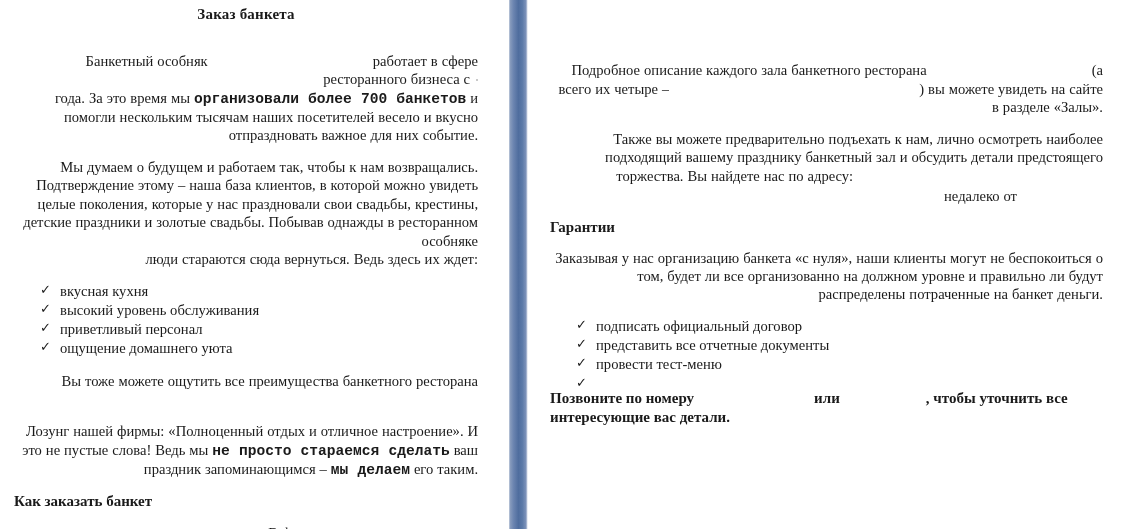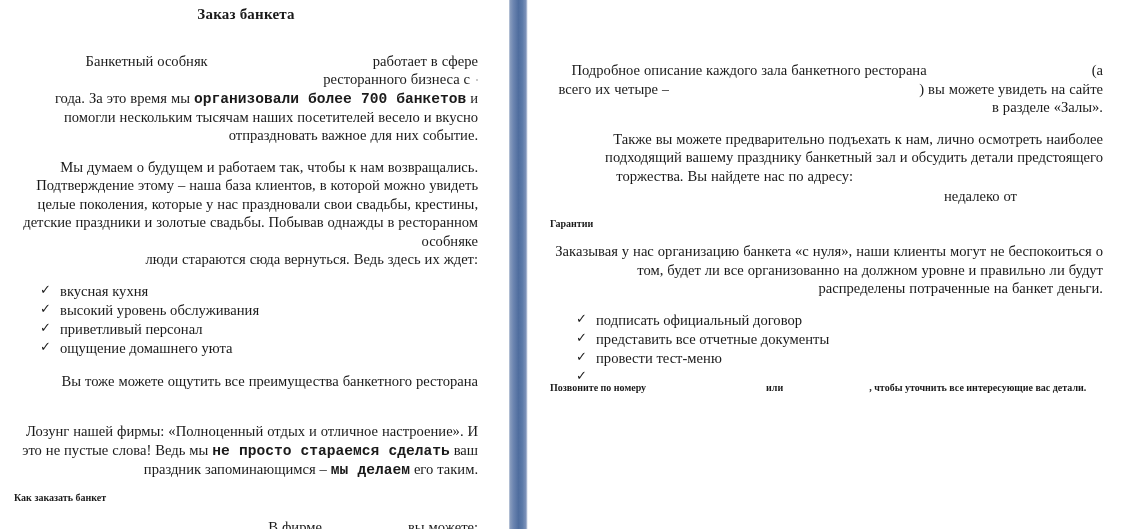--- a/index.html
+++ b/index.html
@@ -61,21 +61,21 @@
     margin-bottom: 28px;
   }
   .para {
     font-size: 14.6px;
     line-height: 1.265;
     text-align: right;
     margin-bottom: 13px;
     word-spacing: 0.3px;
   }
   .sub {
-    font-size: 10px;
+    font-size: 15px;
     font-weight: bold;
     line-height: 1.265;
     margin-bottom: 12px;
   }
   b, strong { font-weight: bold; font-family: Liberation Mono, monospace; }
 
   ul.check, ul.square {
     list-style: none;
     padding: 0;
     margin: 0 0 13px 0;

